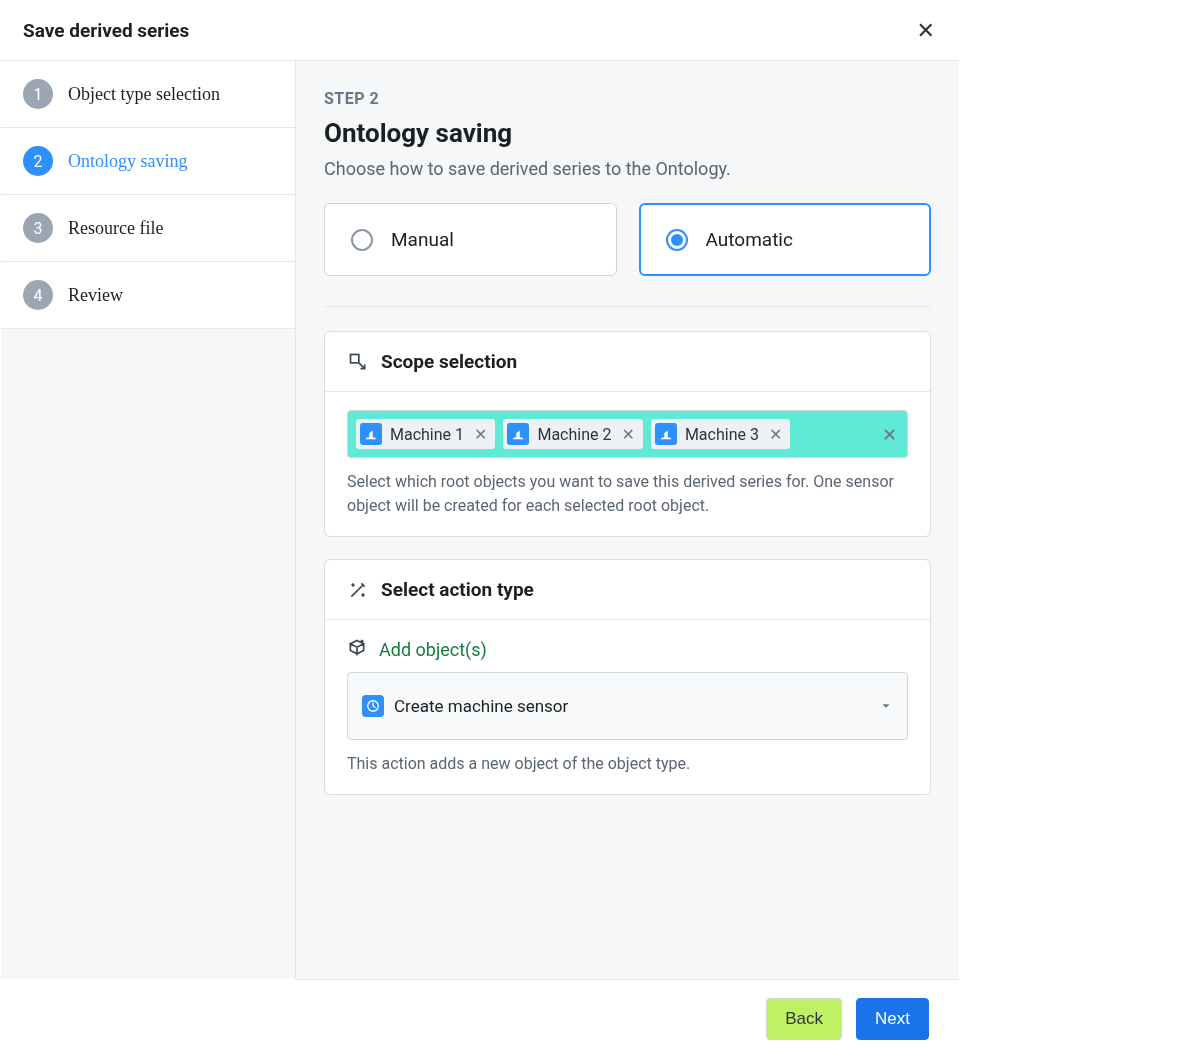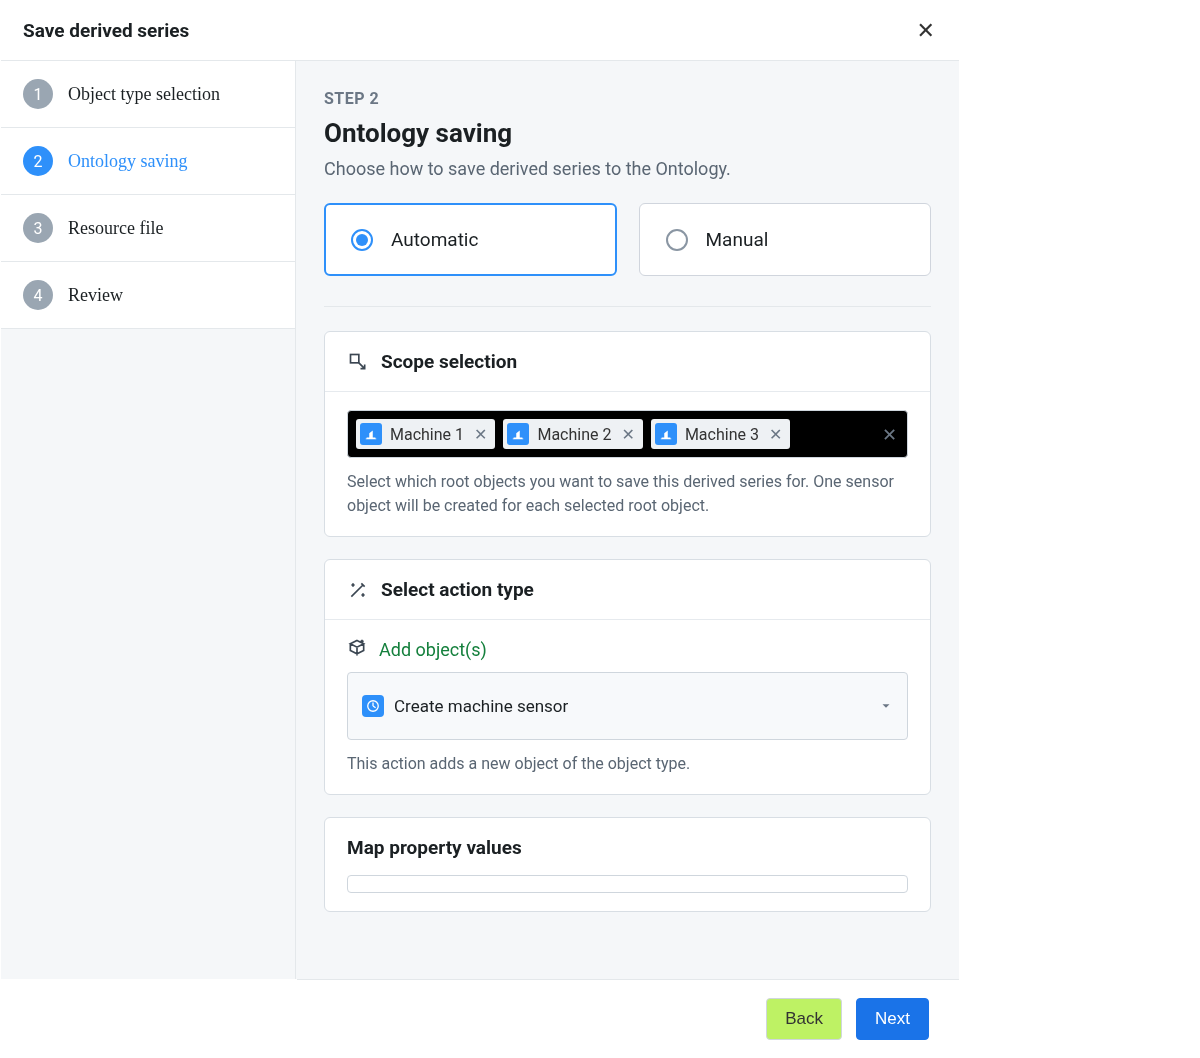--- a/index.html
+++ b/index.html
@@ -27,21 +27,21 @@
   .radio { width: 22px; height: 22px; border: 2px solid #8a96a3; border-radius: 50%; position: relative; flex-shrink: 0; }
   .mode-card.selected .radio { border-color: #2e90fa; }
   .mode-card.selected .radio::after { content: ""; position: absolute; top: 3px; left: 3px; width: 12px; height: 12px; background: #2e90fa; border-radius: 50%; }
   .mode-label { font-size: 19px; color: #1b2023; }
   .hr { border: none; border-top: 1px solid #e4e8eb; margin: 8px 0 24px 0; }
   .card { background: #fff; border: 1px solid #d8dee4; border-radius: 6px; margin-bottom: 22px; }
   .card-header { padding: 18px 22px; border-bottom: 1px solid #e6eaee; display: flex; align-items: center; gap: 12px; }
   .card-header .hicon { width: 22px; height: 22px; display: inline-flex; align-items: center; justify-content: center; color: #3b4652; flex-shrink: 0; }
   .card-header .htitle { font-size: 19px; font-weight: 700; color: #1b2023; }
   .card-body { padding: 18px 22px; }
-  .chips-input { border: 1px solid #cfd6dd; border-radius: 4px; padding: 8px 44px 8px 8px; display: flex; flex-wrap: wrap; gap: 8px; position: relative; background: #000000; }
+  .chips-input { border: 1px solid #cfd6dd; border-radius: 4px; padding: 8px 44px 8px 8px; display: flex; flex-wrap: wrap; gap: 8px; position: relative; background: #5eead4; }
   .chip { display: inline-flex; align-items: center; gap: 8px; background: #eef1f4; border-radius: 3px; padding: 4px 6px 4px 4px; }
   .chip .cicn { width: 22px; height: 22px; background: #2e90fa; border-radius: 3px; display: inline-flex; align-items: center; justify-content: center; color: #fff; }
   .chip .clabel { font-size: 16px; color: #333; }
   .chip .cx { color: #6b7785; font-size: 16px; cursor: pointer; padding: 0 2px; }
   .chips-clear { position: absolute; right: 10px; top: 50%; transform: translateY(-50%); color: #6b7785; font-size: 18px; cursor: pointer; }
   .help { color: #5a6673; font-size: 16px; line-height: 1.5; margin-top: 12px; }
   .subhead { display: flex; align-items: center; gap: 10px; margin-bottom: 12px; }
   .subhead .sicn { width: 22px; height: 22px; color: #3b4652; display: inline-flex; }
   .subhead .slabel { font-size: 18px; color: #15803d; }
   .select { border: 1px solid #cfd6dd; background: #f7f9fb; border-radius: 4px; padding: 22px 14px; display: flex; align-items: center; gap: 10px; cursor: pointer; position: relative; }
@@ -85,27 +85,27 @@
       </div>
       <div class="sidebar-fill"></div>
     </div>
 
     <div class="main">
       <div class="kicker">STEP 2</div>
       <h1 class="page-title">Ontology saving</h1>
       <div class="page-sub">Choose how to save derived series to the Ontology.</div>
 
       <div class="mode-row">
+        <div class="mode-card">
+          <span class="radio"></span>
+          <span class="mode-label">Manual</span>
+        </div>
         <div class="mode-card selected">
           <span class="radio"></span>
           <span class="mode-label">Automatic</span>
-        </div>
-        <div class="mode-card">
-          <span class="radio"></span>
-          <span class="mode-label">Manual</span>
         </div>
       </div>
 
       <hr class="hr">
 
       <div class="card">
         <div class="card-header">
           <span class="hicon">
             <svg viewBox="0 0 24 24" width="20" height="20" fill="none" stroke="currentColor" stroke-width="2">
                 <rect x="3" y="3" width="10" height="10"></rect>
@@ -178,26 +178,20 @@
             <span class="caret">
               <svg viewBox="0 0 16 16" width="14" height="14" fill="currentColor">
                   <path d="M4 6 L8 10 L12 6 Z"></path>
                 </svg>
             </span>
           </div>
           <div class="help">This action adds a new object of the object type.</div>
         </div>
       </div>
 
-      <div class="card" style="margin-bottom:0;">
-        <div class="section-title">Map property values</div>
-        <div class="card-body" style="padding-top:6px;">
-          <div style="border:1px solid #cfd6dd; border-radius:4px; height:18px;"></div>
-        </div>
-      </div>
 
     </div>
   </div>
 
   <div class="footer">
     <button class="btn">Back</button>
     <button class="btn primary">Next</button>
   </div>
 
 </div>

